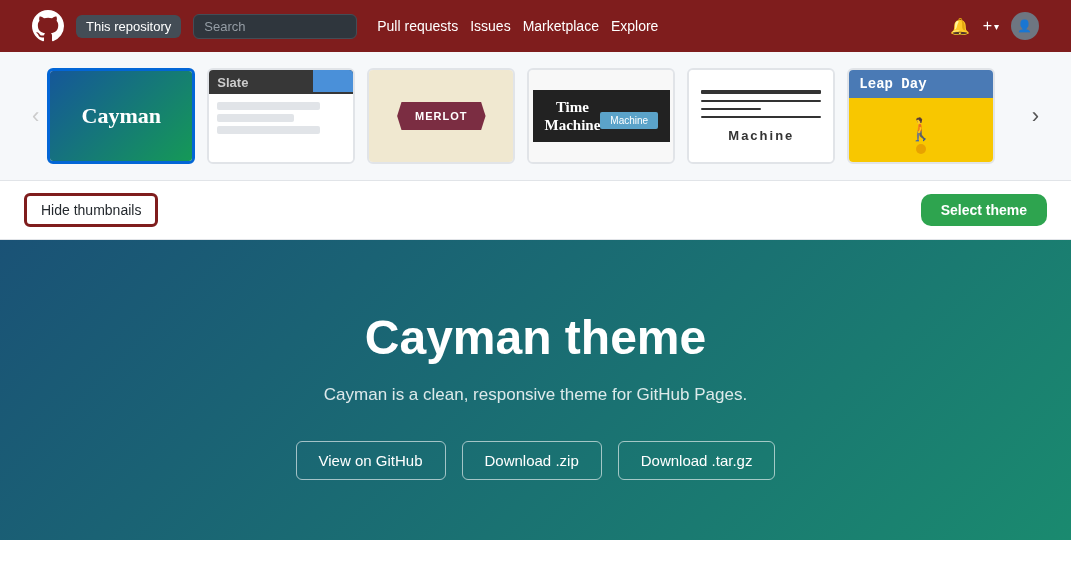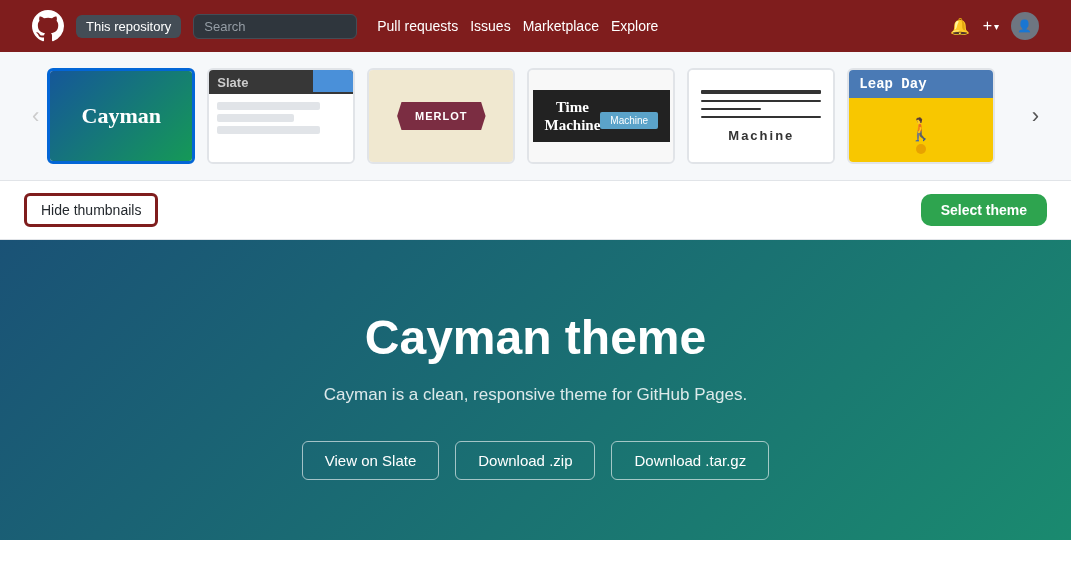--- a/index.html
+++ b/index.html
@@ -458,17 +458,17 @@
 
 <div class="bottom-bar">
   <button class="hide-thumbnails-btn">Hide thumbnails</button>
   <button class="select-theme-btn">Select theme</button>
 </div>
 
 <div class="preview-section">
   <h1 class="preview-title">Cayman theme</h1>
   <p class="preview-desc">Cayman is a clean, responsive theme for GitHub Pages.</p>
   <div class="preview-buttons">
-    <button class="preview-btn">View on Slate</button>
+    <button class="preview-btn">View on GitHub</button>
     <button class="preview-btn">Download .zip</button>
     <button class="preview-btn">Download .tar.gz</button>
   </div>
 </div>
 
 </body></html>

